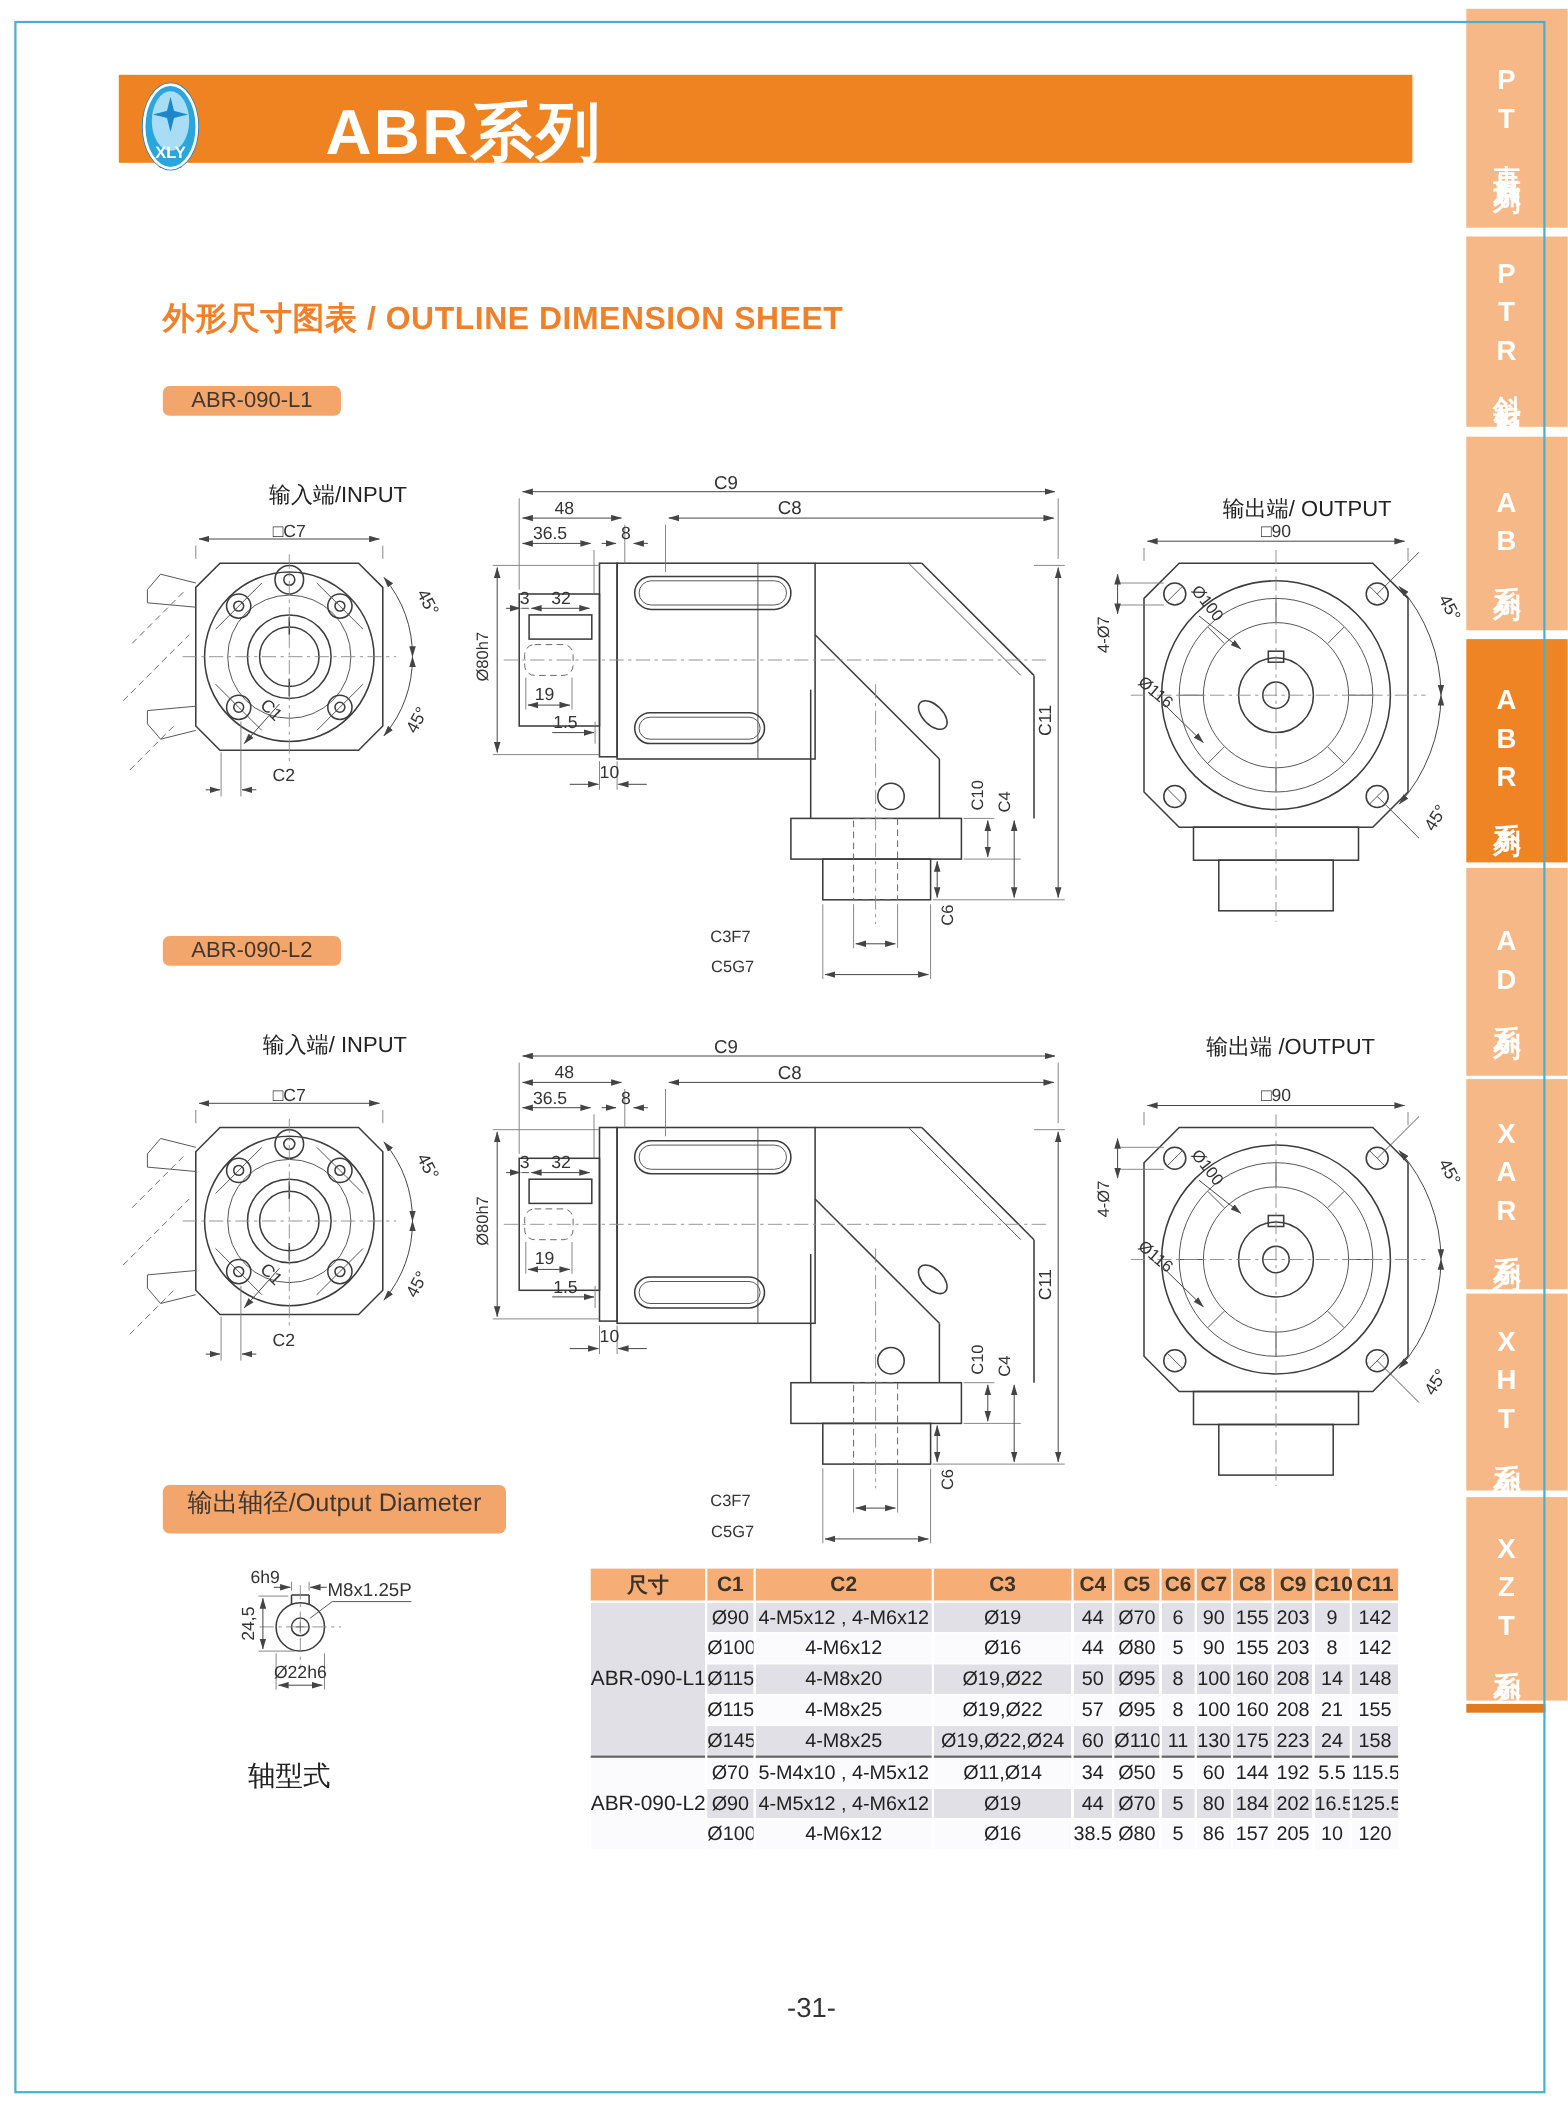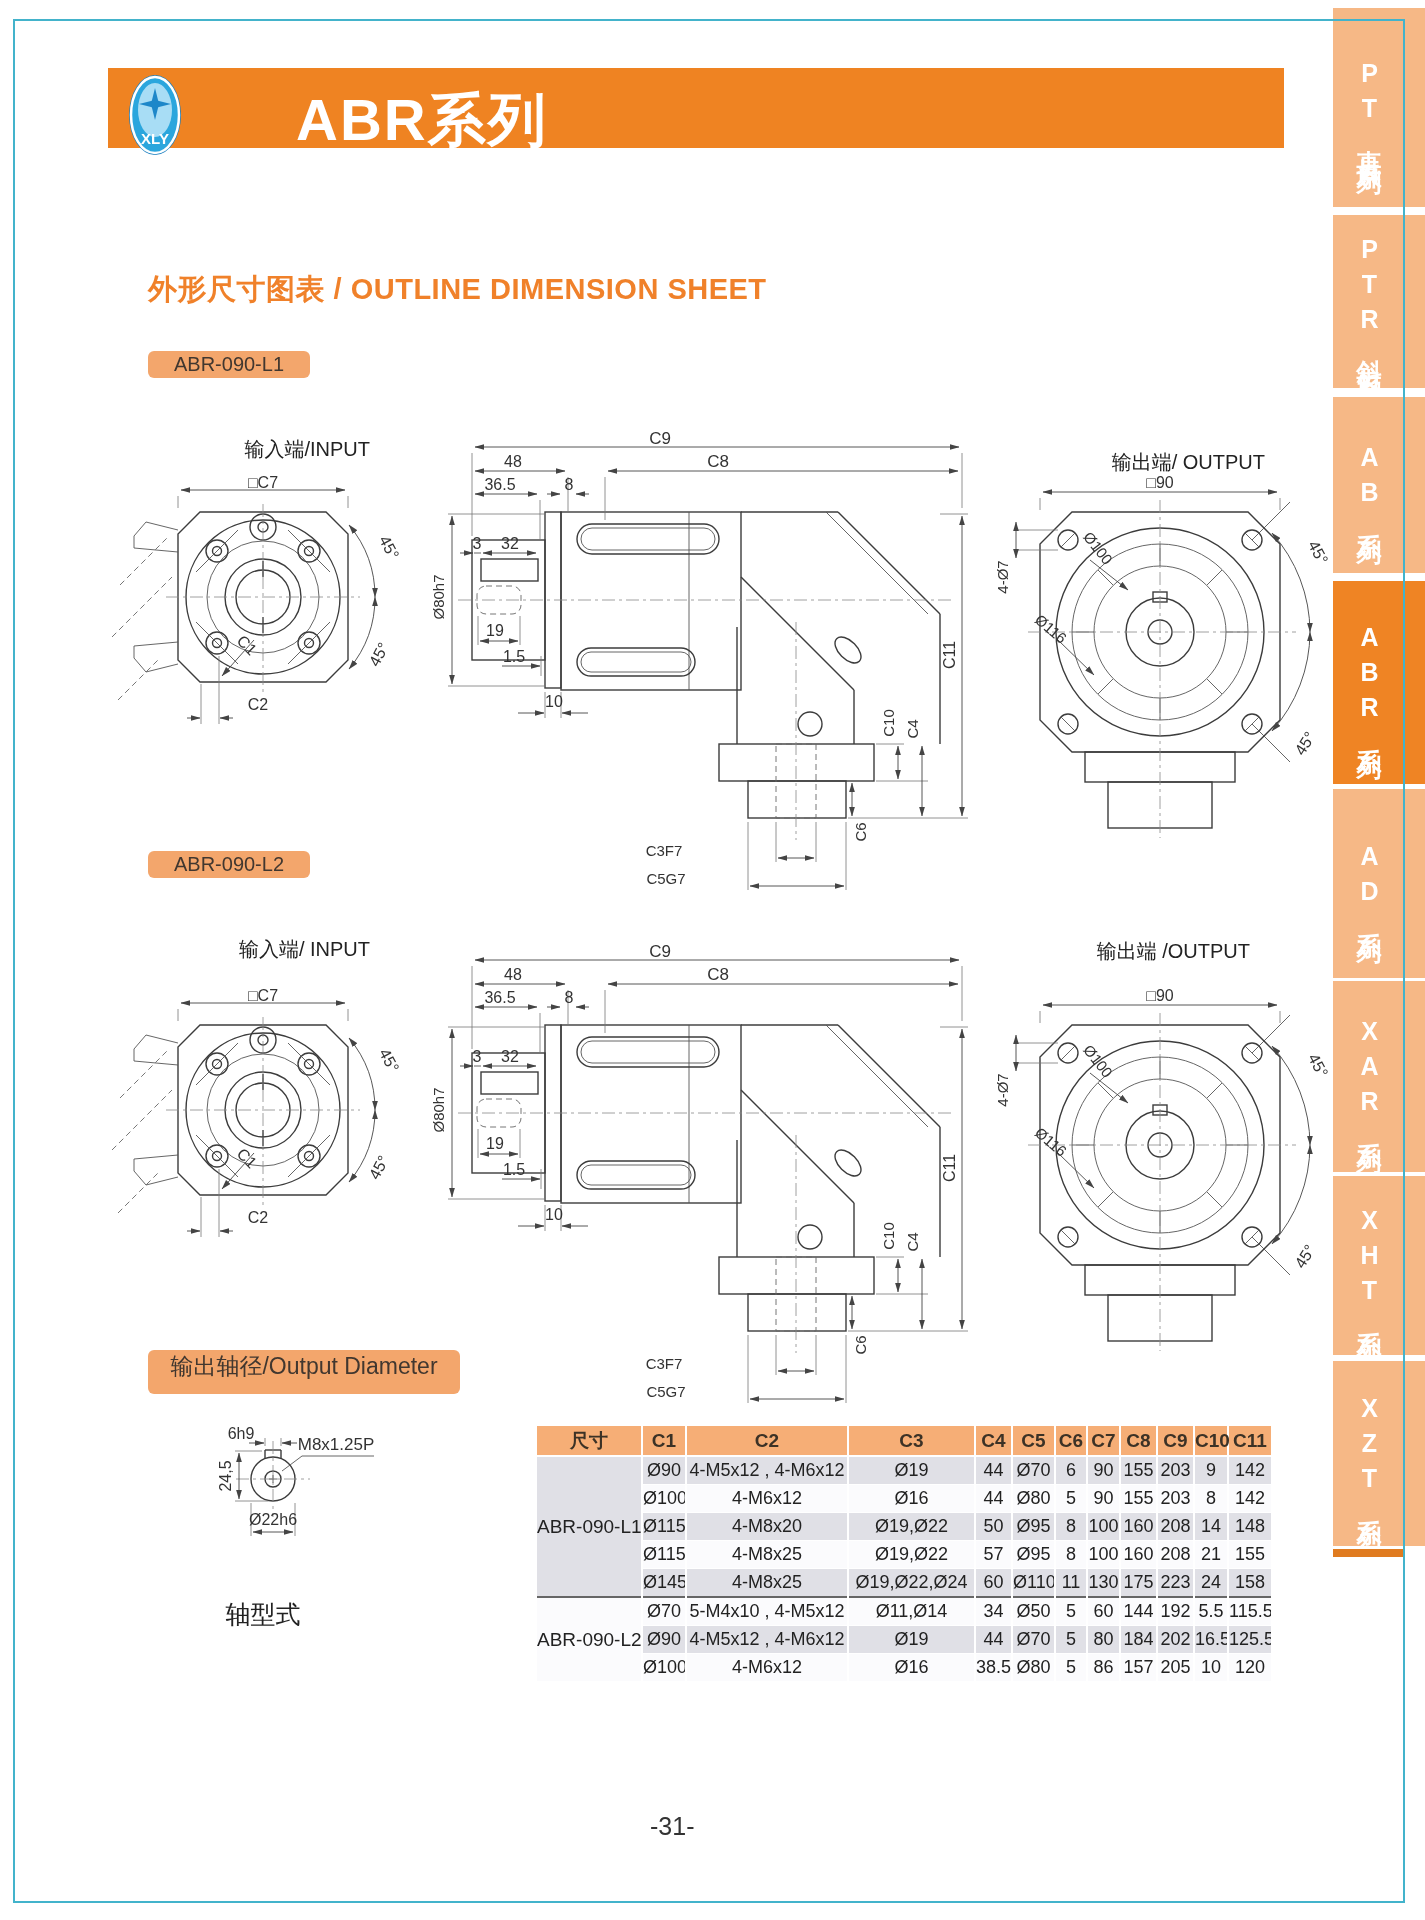--- a/index.html
+++ b/index.html
@@ -47,21 +47,21 @@
         height:29px;padding:0;border-right:2px solid #fff;border-bottom:2px solid #fff;}
   .dim-table td{font-size:18px;color:#222;text-align:center;height:27px;padding:0;
         border-right:2px solid #fff;border-bottom:1px solid #fff;white-space:nowrap;overflow:hidden;}
   .dim-table td.glabel{background:#dcdce3;font-size:19px;}
   .dim-table tr.even td{background:#e0e0e6;}
   .dim-table tr.odd td{background:#fbfbfd;}
   .dim-table tr.gsep td{border-top:2px solid #666;}
   
   .footnotes{position:absolute;left:537px;top:1678px;z-index:5;font-size:17.5px;color:#333;line-height:25px;}
   
-  .pageno{position:absolute;left:650px;top:1812px;width:110px;text-align:left;
+  .pageno{position:absolute;left:650px;top:1812px;width:110px;text-align:right;
         font-size:25px;color:#333;z-index:5;}
   
   .sidebar-tab{position:absolute;left:1333px;width:92px;background:#f6b886;z-index:10;
         display:flex;align-items:center;justify-content:center;padding-right:0;cursor:pointer;}
   .sidebar-tab.active{background:#ef8424;}
   .sidebar-tab span{writing-mode:vertical-rl;text-orientation:upright;color:#fff;
         font-weight:bold;font-size:25px;letter-spacing:7px;margin-right:18px;}
   .sidebar-endbar{position:absolute;left:1333px;top:1549px;width:72px;height:8px;
         background:#e07b1f;z-index:10;}
 </style>

